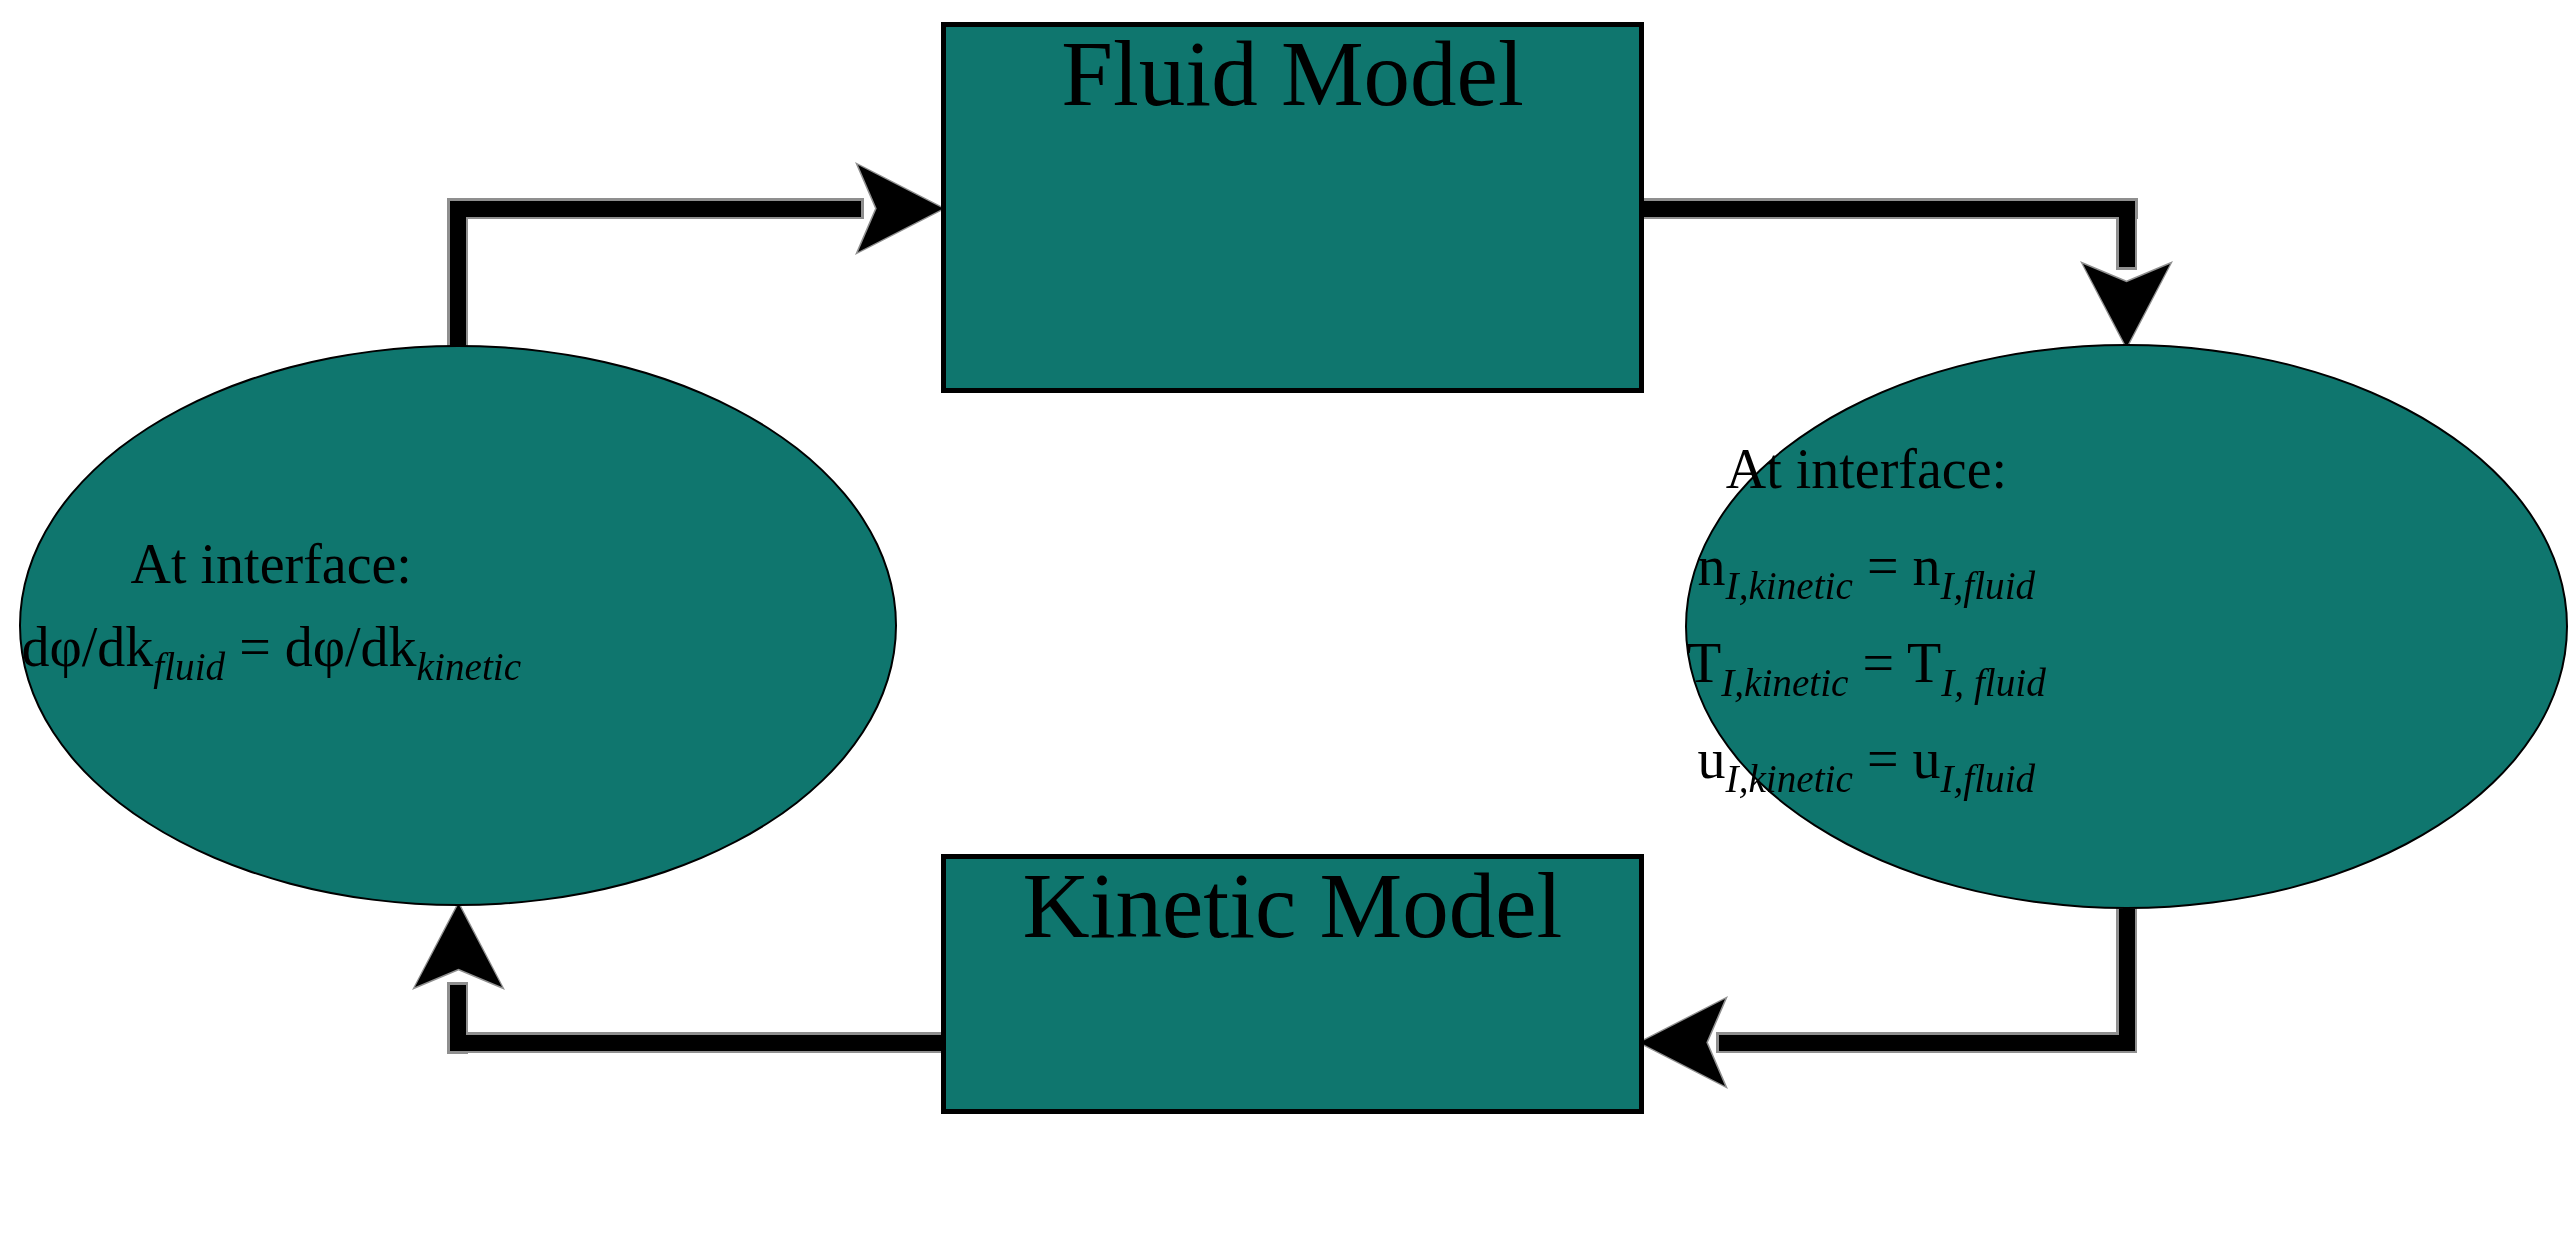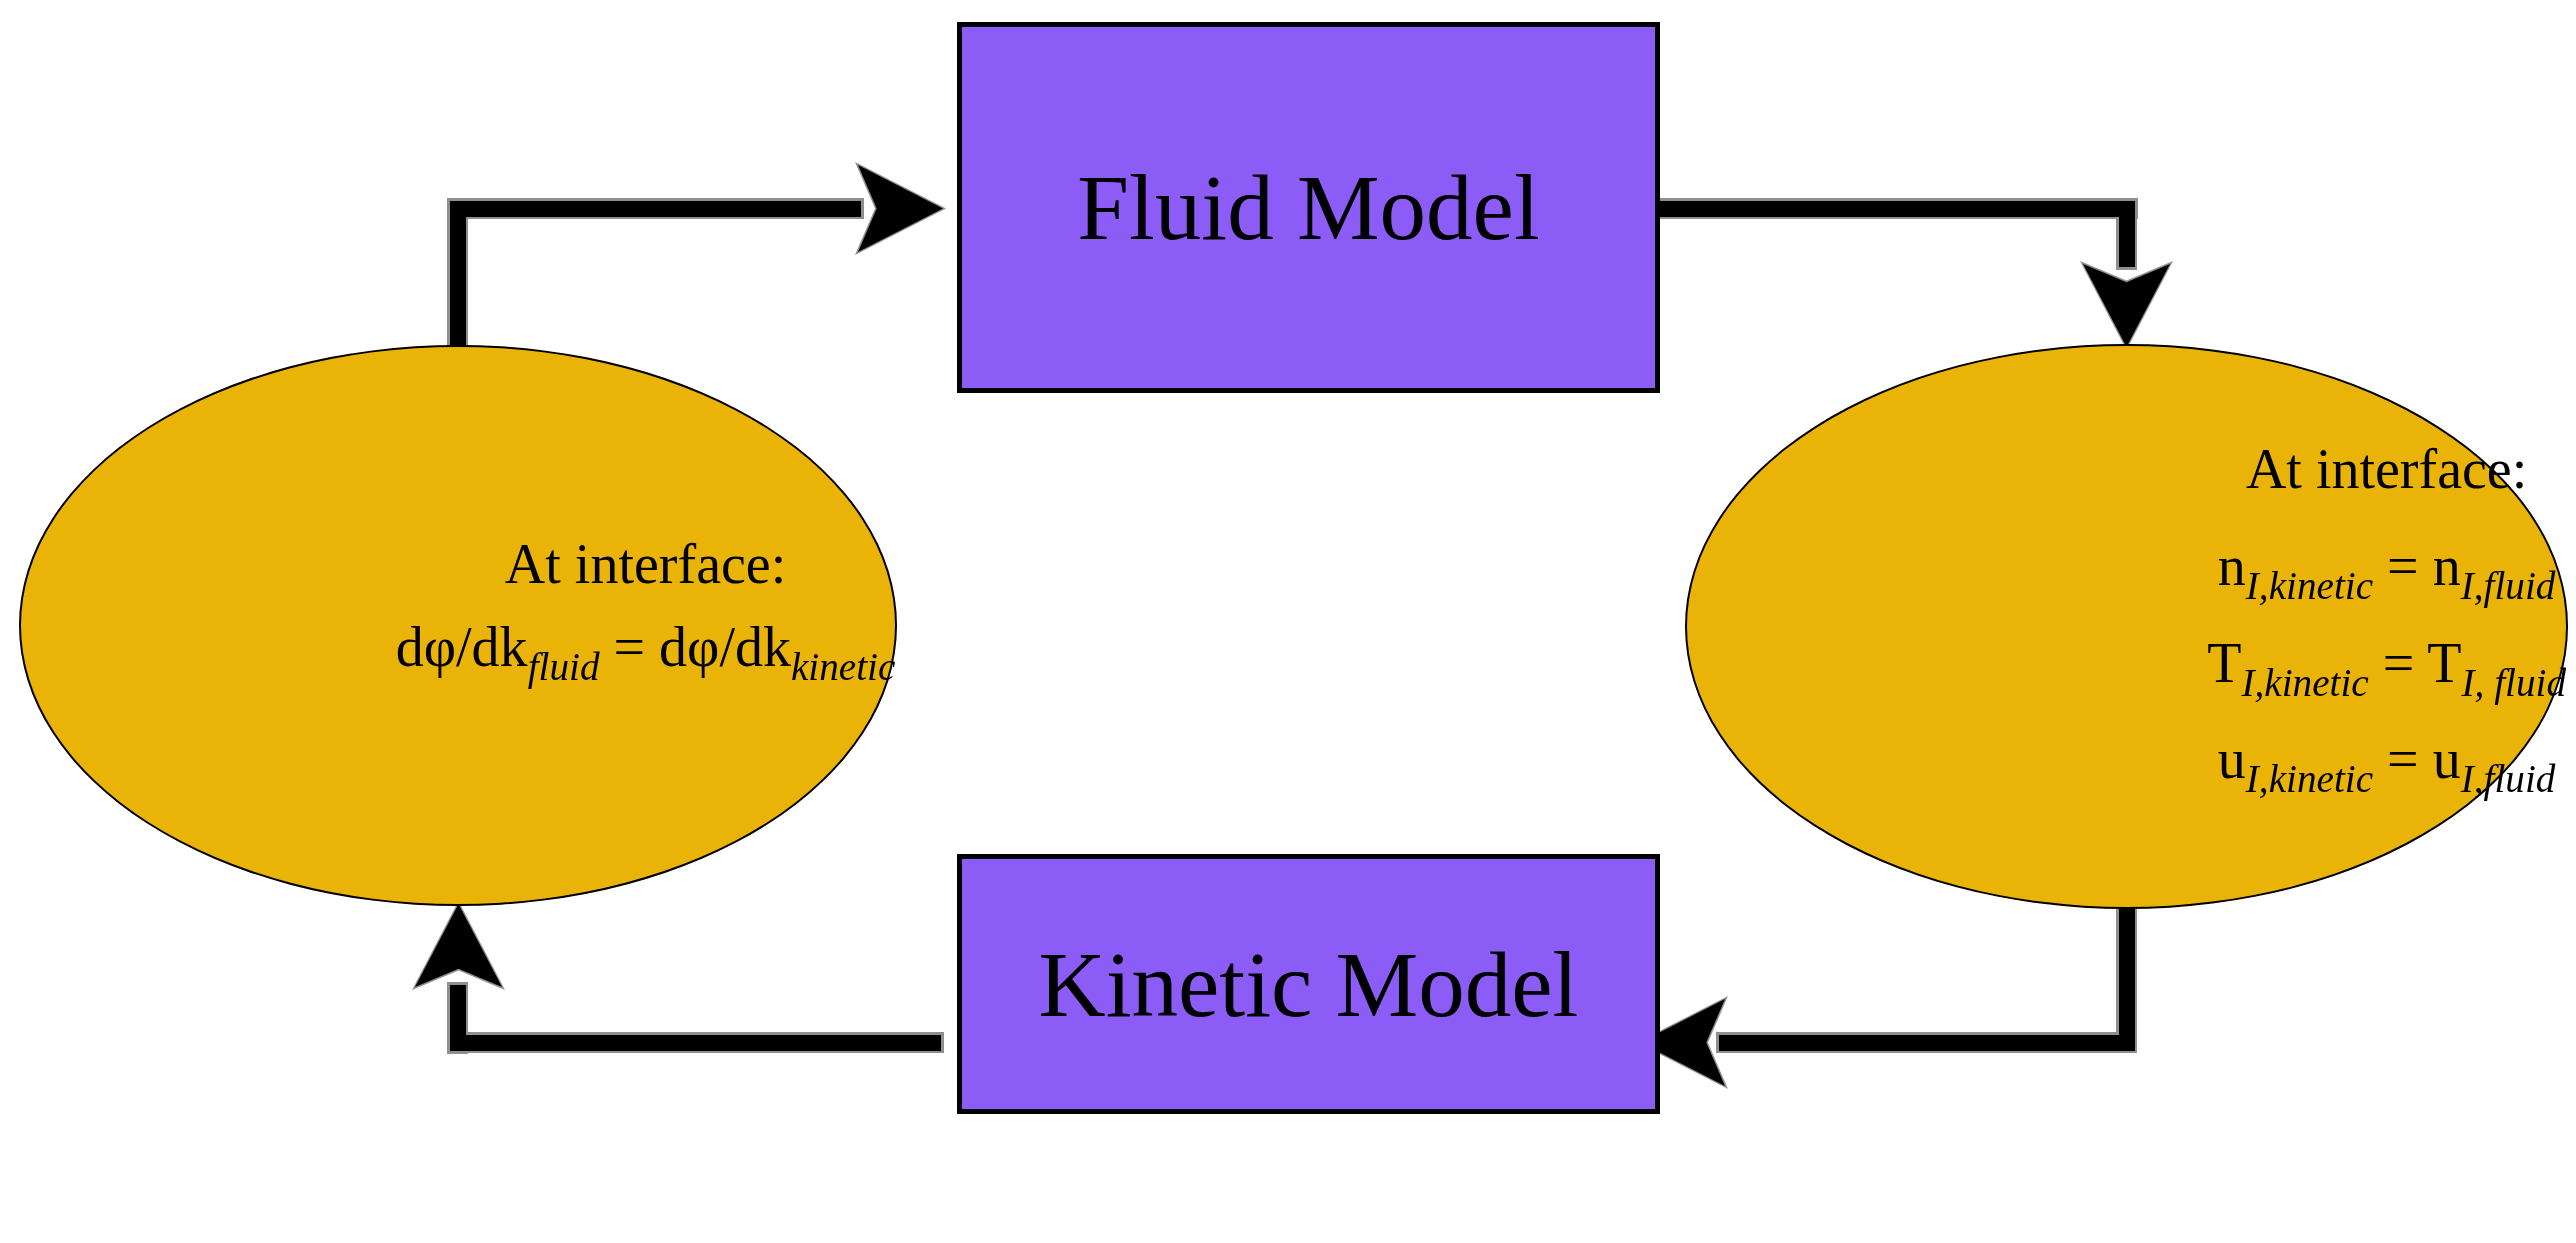--- a/index.html
+++ b/index.html
@@ -11,43 +11,41 @@
     font-family: "Liberation Serif", "DejaVu Serif", serif;
     color: #000000;
     overflow: hidden;
   }
   * { box-sizing: border-box; }
 
   
   .model-box {
     position: absolute;
     border: 5.8px solid #000;
-    background: #8b5cf6;
+    background: #0f766e;
     display: flex;
-    align-items: center;
     justify-content: center;
     z-index: 3;
-    margin-left: 16px;
   }
   .box-label {
     font-size: 93px;
     line-height: 1;
     white-space: nowrap;
   }
   #fluid-box   { left: 941px;  top: 22px;  width: 703px; height: 371px; }
   #kinetic-box { left: 941px;  top: 854px; width: 703px; height: 260px; }
 
   .iface-ellipse {
     position: absolute;
     border: 2.9px solid #000;
     border-radius: 50%;
-    background: #eab308;
+    background: #0f766e;
     display: flex;
     flex-direction: column;
-    align-items: flex-end;
+    align-items: flex-start;
     justify-content: center;
     text-align: center;
     z-index: 3;
   }
   #left-ellipse  { left: 19.4px;   top: 345px; width: 878px; height: 561px; }
   #right-ellipse { left: 1685px; top: 344px; width: 883px; height: 565px; }
   #left-ellipse  .ellipse-content { position: relative; top: -19.4px; display: flex; flex-direction: column; gap: 1.9px; }
   #right-ellipse .ellipse-content { position: relative; top: -11.6px; display: flex; flex-direction: column; gap: 15.5px; }
 
   .ellipse-line {

